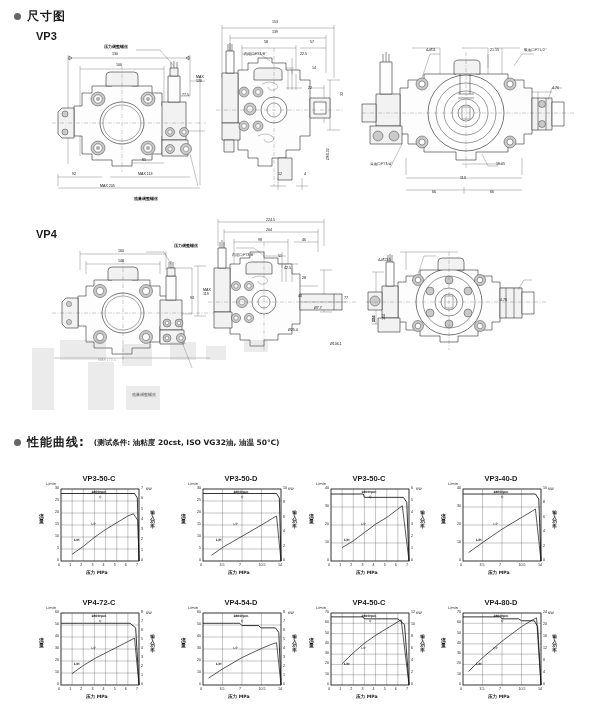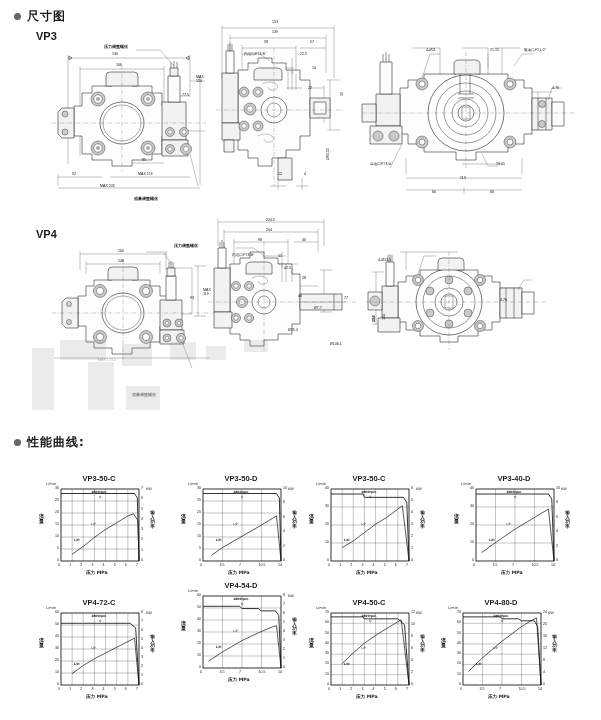--- a/index.html
+++ b/index.html
@@ -424,20 +424,21 @@
   <div class="wm-block" style="left:122px;top:4px;width:30px;height:22px;"></div>
   <div class="wm-block" style="left:126px;top:46px;width:34px;height:24px;"></div>
   <div class="wm-block" style="left:170px;top:2px;width:26px;height:18px;"></div>
   <div class="wm-block" style="left:206px;top:6px;width:20px;height:14px;"></div>
   <div class="wm-block" style="left:244px;top:0;width:24px;height:12px;"></div>
 </div>
 
 <div class="sec-head" style="left:14px;top:434px;">
   <span class="bullet"></span>
   <span class="sec-title">性能曲线:</span>
+  <span class="sec-sub">(测试条件: 油粘度 20cst, ISO VG32油,  油温 50℃)</span>
 </div>
 
 <div id="charts-root">
     <div class="chart" style="left: 30px; top: 474px; width: 142px; height: 112px;">
       <div class="ch-title" style="left: 69px;">VP3-50-C</div>
       <div class="ch-unit" style="left: 16px; top: 8px;">L/min</div>
       <div class="ch-unit" style="left: 116px; top: 13px;">KW</div>
       <svg width="80" height="74" viewBox="0 0 80 74" style="position: absolute; left: 30px; top: 14px;">
         <path class="grid" d="M1,1 L1,73 M12.142857142857142,1 L12.142857142857142,73 M23.285714285714285,1 L23.285714285714285,73 M34.42857142857143,1 L34.42857142857143,73 M45.57142857142857,1 L45.57142857142857,73 M56.714285714285715,1 L56.714285714285715,73 M67.85714285714286,1 L67.85714285714286,73 M79,1 L79,73 M1,1 L79,1 M1,13 L79,13 M1,25 L79,25 M1,37 L79,37 M1,49 L79,49 M1,61 L79,61 M1,73 L79,73 "></path>
         <rect x="1" y="1" width="78" height="72" class="frame"></rect>
@@ -542,21 +543,21 @@
       <div class="ch-tick" style="left: 111px; top: 24px;">5</div>
       <div class="ch-tick" style="left: 111px; top: 12px;">6</div>
       <div class="ch-ylab" style="left: 8px; top: 40px;">流<br>量</div>
       <div class="ch-rlab" style="left: 119px; top: 37px;">输<br>入<br>功<br>率</div>
       <div class="ch-xlab" style="left: 56px; top: 96px;">压力 MPa</div>
       <div class="ann ann-b" style="left: 61.2px; top: 16px;">1800rpm</div>
       <div class="ann" style="left: 69px; top: 21px;">Q</div>
       <div class="ann ann-b" style="left: 44.04px; top: 64.4px;">L/H</div>
       <div class="ann" style="left: 61.2px; top: 47.84px;">L/P</div>
     </div>
-    <div class="chart" style="left: 445px; top: 474px; width: 142px; height: 112px;">
+    <div class="chart" style="left: 432px; top: 474px; width: 142px; height: 112px;">
       <div class="ch-title" style="left: 69px;">VP3-40-D</div>
       <div class="ch-unit" style="left: 16px; top: 8px;">L/min</div>
       <div class="ch-unit" style="left: 116px; top: 13px;">KW</div>
       <svg width="80" height="74" viewBox="0 0 80 74" style="position: absolute; left: 30px; top: 14px;">
         <path class="grid" d="M1,1 L1,73 M20.5,1 L20.5,73 M40,1 L40,73 M59.5,1 L59.5,73 M79,1 L79,73 M1,1 L79,1 M1,19 L79,19 M1,37 L79,37 M1,55 L79,55 M1,73 L79,73 "></path>
         <rect x="1" y="1" width="78" height="72" class="frame"></rect>
         <path class="curve" d="M1.00,6.02 L35.54,6.02 L39.44,6.02 L40.00,6.02 L73.43,6.02 L76.77,11.05 L79.00,73.00 "></path>
         <path class="curve-l" d="M6.57,64.63 L20.50,54.58 L40.00,41.19 L59.50,29.47 L70.64,22.77 L73.43,21.09 L79.00,73.00 "></path>
       </svg>
       <div class="ch-tick" style="left: 28px; top: 89px;">0</div>
@@ -618,21 +619,21 @@
       <div class="ch-tick" style="left: 111px; top: 21px;">7</div>
       <div class="ch-tick" style="left: 111px; top: 12px;">8</div>
       <div class="ch-ylab" style="left: 8px; top: 40px;">流<br>量</div>
       <div class="ch-rlab" style="left: 119px; top: 37px;">输<br>入<br>功<br>率</div>
       <div class="ch-xlab" style="left: 56px; top: 96px;">压力 MPa</div>
       <div class="ann ann-b" style="left: 61.2px; top: 16px;">1800rpm</div>
       <div class="ann" style="left: 69px; top: 21px;">Q</div>
       <div class="ann ann-b" style="left: 44.04px; top: 64.4px;">L/H</div>
       <div class="ann" style="left: 61.2px; top: 47.84px;">L/P</div>
     </div>
-    <div class="chart" style="left: 172px; top: 581px; width: 142px; height: 112px;">
+    <div class="chart" style="left: 172px; top: 598px; width: 142px; height: 112px;">
       <div class="ch-title" style="left: 69px;">VP4-54-D</div>
       <div class="ch-unit" style="left: 16px; top: 8px;">L/min</div>
       <div class="ch-unit" style="left: 116px; top: 13px;">KW</div>
       <svg width="80" height="74" viewBox="0 0 80 74" style="position: absolute; left: 30px; top: 14px;">
         <path class="grid" d="M1,1 L1,73 M20.5,1 L20.5,73 M40,1 L40,73 M59.5,1 L59.5,73 M79,1 L79,73 M1,1 L79,1 M1,13 L79,13 M1,25 L79,25 M1,37 L79,37 M1,49 L79,49 M1,61 L79,61 M1,73 L79,73 "></path>
         <rect x="1" y="1" width="78" height="72" class="frame"></rect>
         <path class="curve" d="M1.00,11.29 L31.64,11.29 L37.77,11.29 L40.00,13.57 L56.71,13.57 L58.94,15.86 L59.50,15.86 L73.43,15.86 L76.77,20.43 L79.00,73.00 "></path>
         <path class="curve-l" d="M6.57,66.14 L20.50,57.00 L40.00,45.57 L59.50,36.43 L70.64,31.86 L74.54,30.71 L79.00,73.00 "></path>
       </svg>
       <div class="ch-tick" style="left: 28px; top: 89px;">0</div>

